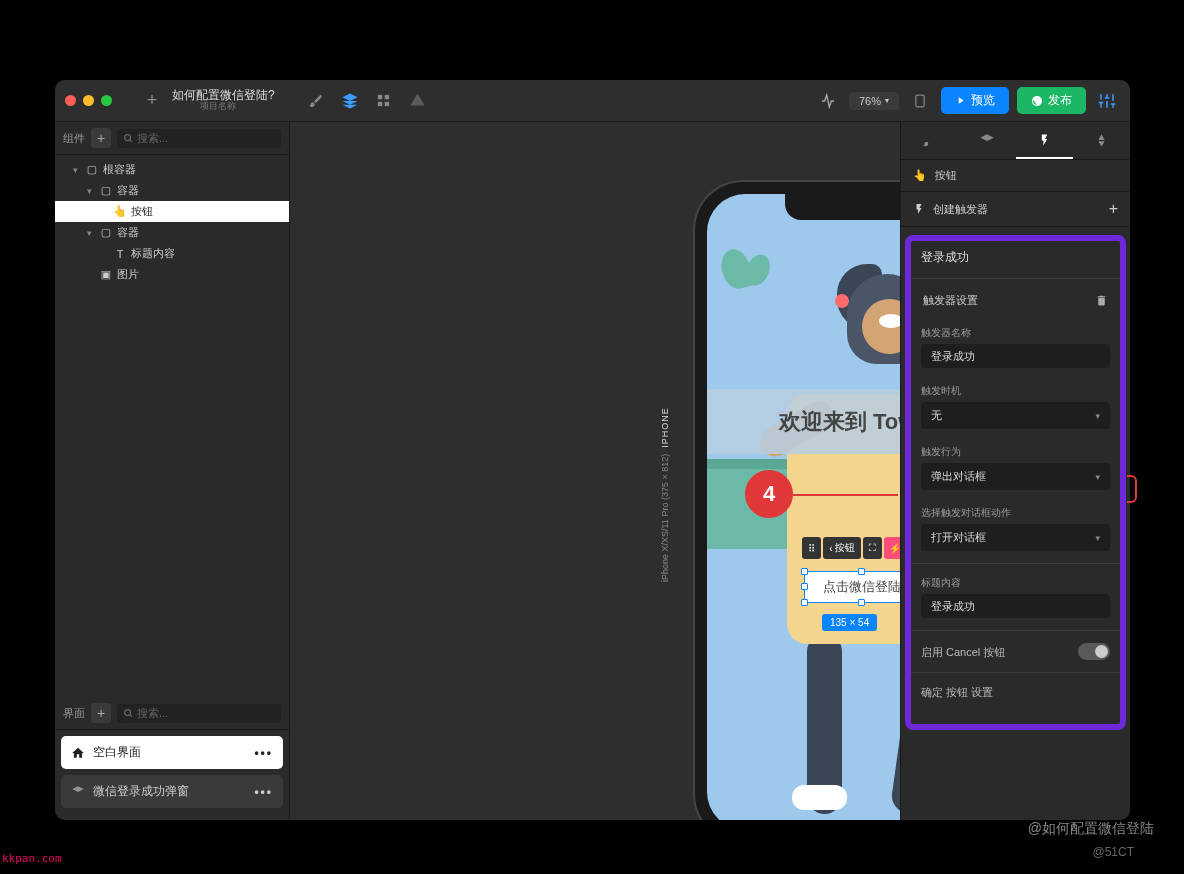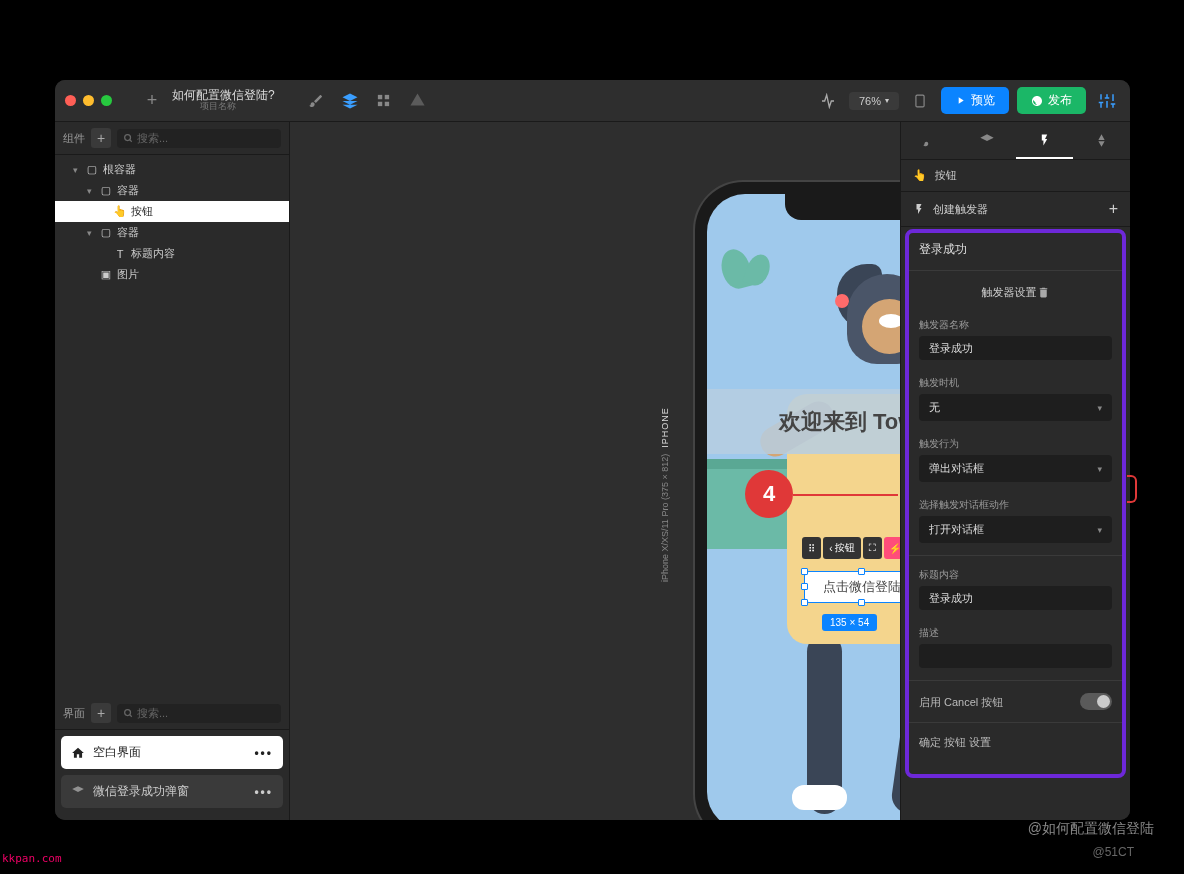--- a/index.html
+++ b/index.html
@@ -86,27 +86,27 @@
 .size-badge { position: absolute; top: 420px; left: 115px; background: #0b84ff; color: #fff; font-size: 10px; padding: 3px 8px; border-radius: 3px; z-index: 6; }
 
 
 .right-panel { width: 230px; background: #2a2a2a; display: flex; flex-direction: column; border-left: 1px solid #1a1a1a; }
 .rp-tabs { display: flex; height: 38px; border-bottom: 1px solid #1a1a1a; }
 .rp-tab { flex: 1; display: flex; align-items: center; justify-content: center; color: #888; font-size: 15px; }
 .rp-tab.active { color: #fff; border-bottom: 2px solid #fff; }
 .rp-section { padding: 8px 12px; border-bottom: 1px solid #1a1a1a; font-size: 11px; display: flex; align-items: center; gap: 8px; }
 .rp-section .plus { margin-left: auto; font-size: 16px; color: #ccc; }
 .rp-body { flex: 1; overflow: auto; padding: 0; }
-.rp-highlight { border: 4px solid #6d28d9; border-radius: 8px; margin: 2px 4px; padding: 0; }
+.rp-highlight { border: 6px solid #6d28d9; border-radius: 8px; margin: 8px 4px; padding: 0; }
 .rp-row { padding: 8px 10px; font-size: 11px; color: #bbb; }
 .rp-label { font-size: 10px; color: #999; margin-bottom: 4px; }
 .rp-input { background: #1e1e1e; border: none; border-radius: 4px; padding: 6px 10px; color: #ddd; font-size: 11px; width: 100%; }
 .rp-select { background: #1e1e1e; border-radius: 4px; padding: 6px 10px; color: #ddd; font-size: 11px; display: flex; justify-content: space-between; align-items: center; }
 .rp-select .chev { font-size: 9px; color: #888; }
-.rp-header-row { display: flex; align-items: center; justify-content: center; padding: 10px 12px; font-size: 11px; }
+.rp-header-row { display: flex; align-items: center; justify-content: space-between; padding: 10px 12px; font-size: 11px; }
 .trash { color: #aaa; font-size: 13px; }
 .toggle { width: 32px; height: 17px; background: #5a5a5a; border-radius: 9px; position: relative; margin-left: auto; }
 .toggle::after { content: ''; position: absolute; right: 2px; top: 2px; width: 13px; height: 13px; background: #ccc; border-radius: 50%; }
 .divider { height: 1px; background: #3a3a3a; margin: 4px 0; }
 
 
 .anno-circle { position: absolute; left: 745px; top: 470px; width: 48px; height: 48px; background: #e03838; border-radius: 50%; display: flex; align-items: center; justify-content: center; color: #fff; font-size: 22px; font-weight: 600; z-index: 30; }
 .anno-line { position: absolute; left: 793px; top: 494px; width: 105px; height: 2px; background: #e03838; z-index: 29; }
 .anno-small-box { position: absolute; left: 1127px; top: 475px; width: 10px; height: 28px; border: 2px solid #e03838; border-left: none; border-radius: 0 6px 6px 0; z-index: 30; }
 
@@ -388,24 +388,20 @@
             <div class="rp-select">
                 <span>打开对话框</span>
                 <span class="chev">▾</span>
               </div>
           </div>
           <div class="divider"></div>
           <div class="rp-row">
             <div class="rp-label">标题内容</div>
             <input class="rp-input" value="登录成功" style="">
           </div>
-          <div class="rp-row">
-            <div class="rp-label">描述</div>
-            <input class="rp-input" value="" style="">
-          </div>
           <div class="divider"></div>
           <div class="rp-row" style="display:flex;align-items:flex-end">
             <span>启用 Cancel 按钮</span>
             <div class="toggle"></div>
           </div>
           <div class="divider"></div>
           <div class="rp-row">确定 按钮 设置</div>
           <div class="rp-row">
             
           </div>

